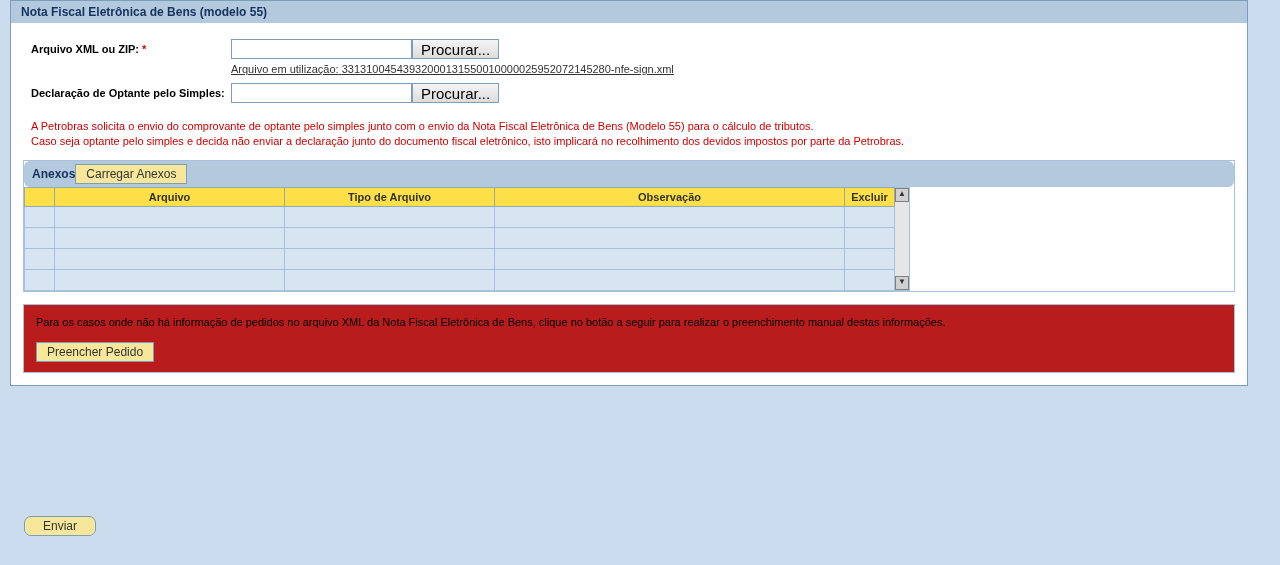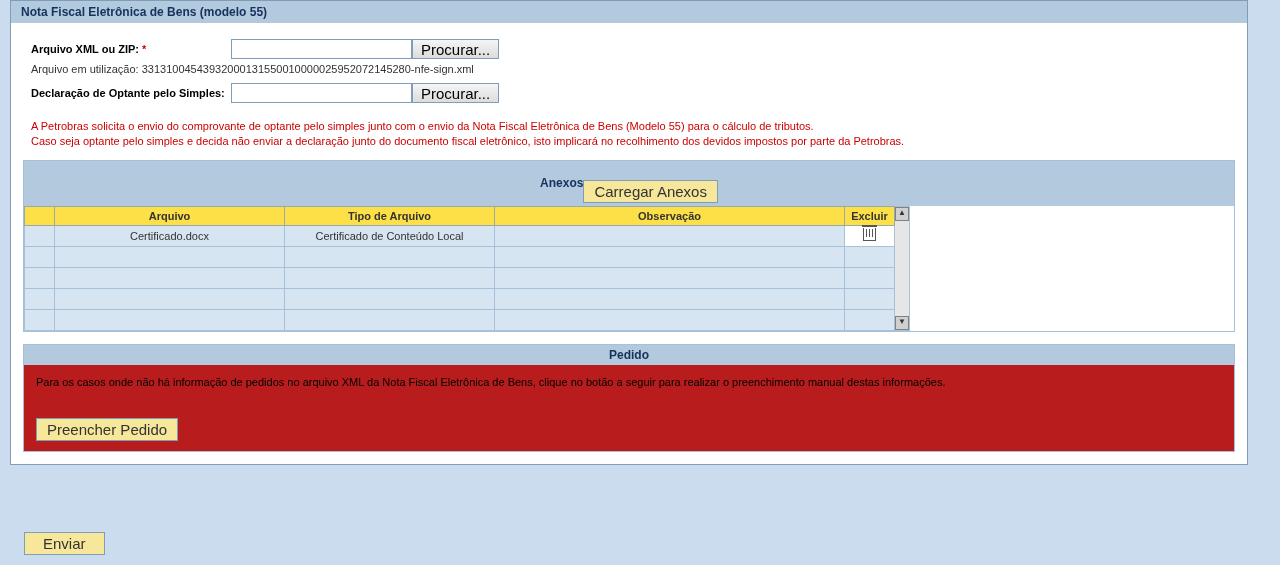--- a/index.html
+++ b/index.html
@@ -5,25 +5,25 @@
   html,body{margin:0;padding:0;font-family:Arial,Helvetica,sans-serif;font-size:11px;color:#000;background:#cadced;}
   .page{width:1280px;height:565px;position:relative;padding-left:36px;}
   .panel-main{position:absolute;left:10px;top:0;width:1236px;background:#fff;border:1px solid #7f9db9;}
   .panel-title{background:#b2c9de;font-weight:bold;font-size:12px;padding:4px 10px;color:#16325c;}
   .form-area{padding:16px 20px 8px 20px;}
   .row{display:flex;align-items:center;margin-bottom:4px;}
   .lbl{width:200px;font-weight:bold;}
   .req{color:#c00;}
   .txt{width:175px;height:16px;border:1px solid #7f9db9;background:#fff;}
   .btn-browse{height:20px;border:1px solid #7f9db9;background:linear-gradient(#f5f5f5,#dcdcdc);font-size:15px;padding:0 8px;margin-left:0;cursor:pointer;}
-  .sub{color:#333;margin-bottom:8px;}
+  .sub{margin-left:200px;color:#333;margin-bottom:8px;text-decoration:underline;}
   .warn{color:#c00;margin:4px 20px 10px 20px;line-height:1.4;}
   .sub-panel{margin:0 12px 12px 12px;border:1px solid #a8c1da;}
-  .sub-panel-hd{background:#b2c9de;font-weight:bold;font-size:12px;padding:3px 8px;color:#16325c;display:flex;align-items:center;justify-content:center;}
-  .btn-yellow{background:#f6e79a;border:1px solid #7f9db9;font-size:15px;padding:2px 10px;cursor:pointer;color:#333;margin-top:16px;}
+  .sub-panel-hd{background:#b2c9de;font-weight:bold;font-size:12px;padding:3px 8px;color:#16325c;display:flex;align-items:center;justify-content:flex-start;border-radius:6px;}
+  .btn-yellow{background:#f6e79a;border:1px solid #7f9db9;font-size:12px;padding:2px 10px;cursor:pointer;color:#333;}
   .grid-wrap{display:flex;}
   .grid{border-collapse:collapse;width:870px;table-layout:fixed;}
   .grid th{background:#fde047;border:1px solid #9aa;font-weight:bold;padding:3px 4px;text-align:center;color:#333;}
   .grid td{border:1px solid #a8c1da;background:#d7e4f1;height:18px;text-align:center;color:#333;}
   .grid .hrow td{background:#d7e4f1;}
   .scroll-col{width:14px;background:#e6e6e6;border:1px solid #a8c1da;border-left:none;position:relative;}
   .scroll-btn{width:12px;height:12px;background:#d0d0d0;border:1px solid #808080;position:absolute;left:0;font-size:8px;line-height:10px;text-align:center;color:#333;cursor:pointer;}
   .scroll-top{top:0;}
   .scroll-bot{bottom:0;}
   .pedido-body{padding:10px 12px;background:#b91c1c;}
@@ -86,27 +86,20 @@
               <col class="col-del">
           </colgroup>
           <tbody>
               <tr>
             <th></th>
             <th>Arquivo</th>
             <th>Tipo de Arquivo</th>
             <th>Observação</th>
             <th>Excluir</th>
           </tr>
-          <tr>
-            <td></td>
-            <td>Certificado.docx</td>
-            <td>Certificado de Conteúdo Local</td>
-            <td></td>
-            <td style="background:#fff"><span class="trash"></span></td>
-          </tr>
           <tr class="hrow">
                 <td></td>
                 <td></td>
                 <td></td>
                 <td></td>
                 <td></td>
               </tr>
           <tr class="hrow">
                 <td></td>
                 <td></td>
@@ -131,32 +124,29 @@
         </tbody>
           </table>
         <div class="scroll-col">
           <div class="scroll-btn scroll-top">▲</div>
           <div class="scroll-btn scroll-bot">▼</div>
         </div>
       </div>
     </div>
 
     <div class="sub-panel">
-      <div class="sub-panel-hd">
-        <span>Pedido</span>
-      </div>
       <div class="pedido-body">
         <p>Para os casos onde não há informação de pedidos no arquivo XML da Nota Fiscal Eletrônica de Bens, clique no botão a seguir para realizar o preenchimento manual destas informações.</p>
         <button class="btn-yellow">Preencher Pedido</button>
       </div>
     </div>
 
   </div>
 
   <div class="footer-btn" style="position:absolute;left:12px;top:504px;">
-    <button class="btn-yellow" style="padding:2px 18px;">Enviar</button>
+    <button class="btn-yellow" style="padding:2px 18px;border-radius:7px;">Enviar</button>
   </div>
 
   <div class="right-scroll">
     <div class="sbtn" style="bottom:0">▼</div>
   </div>
 
 </div>
 
 </body></html>

